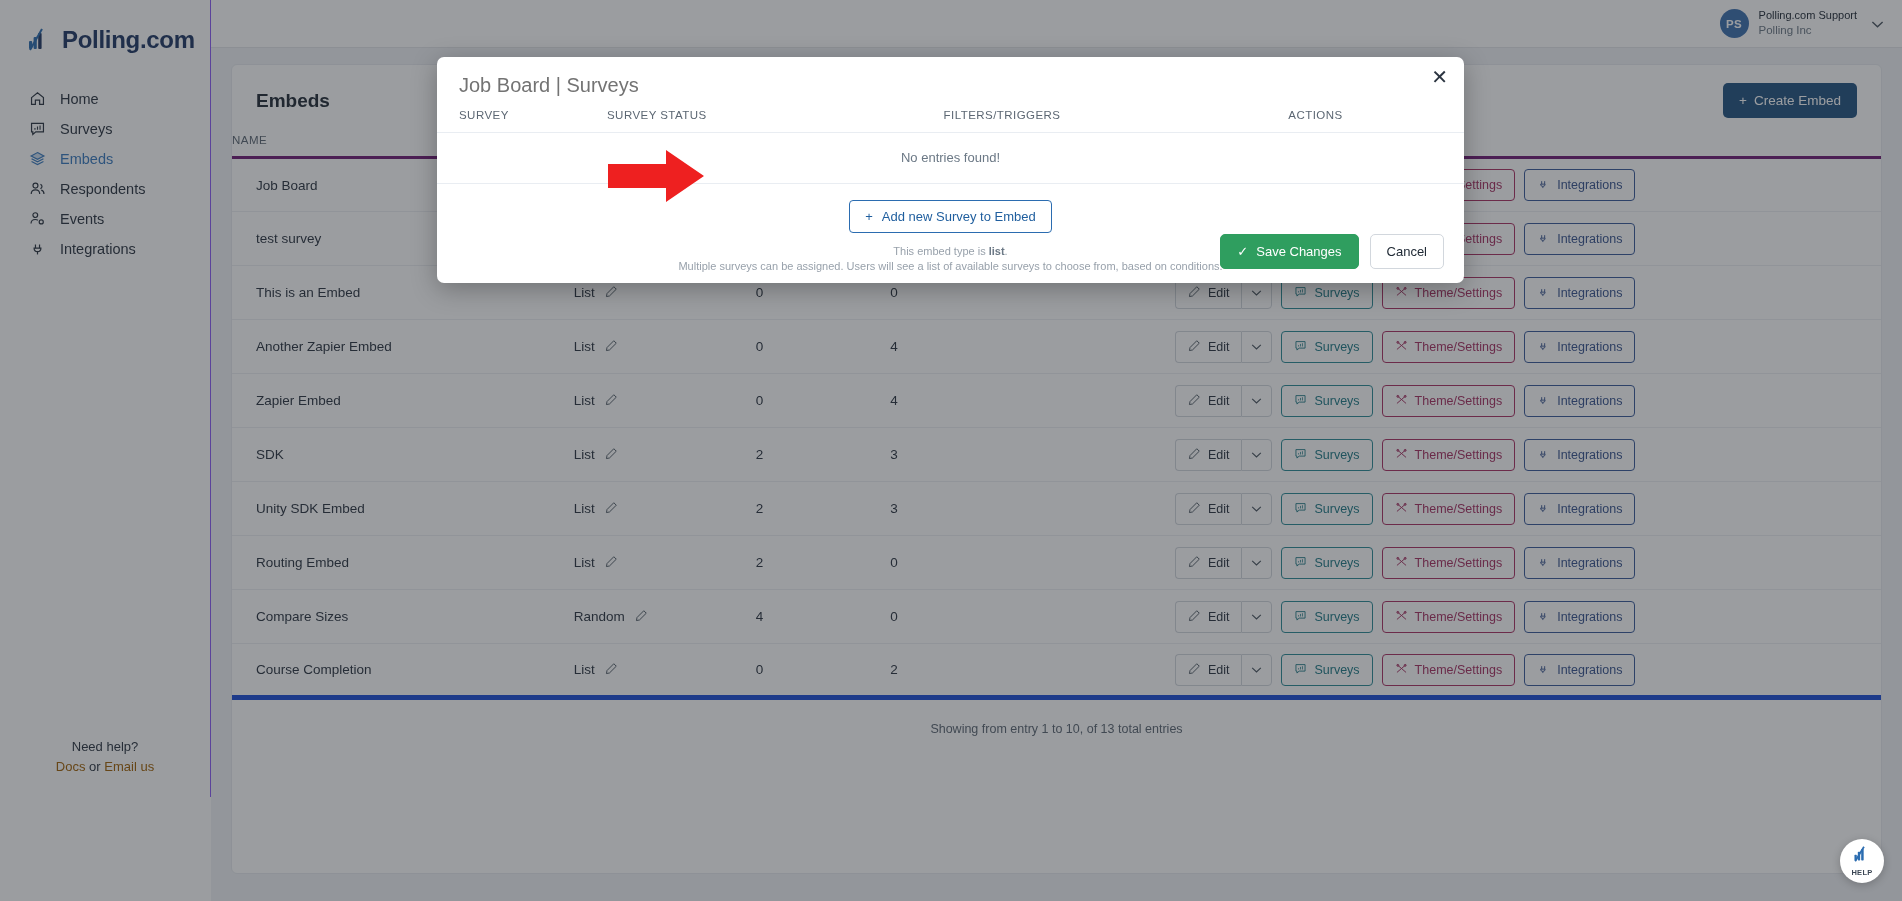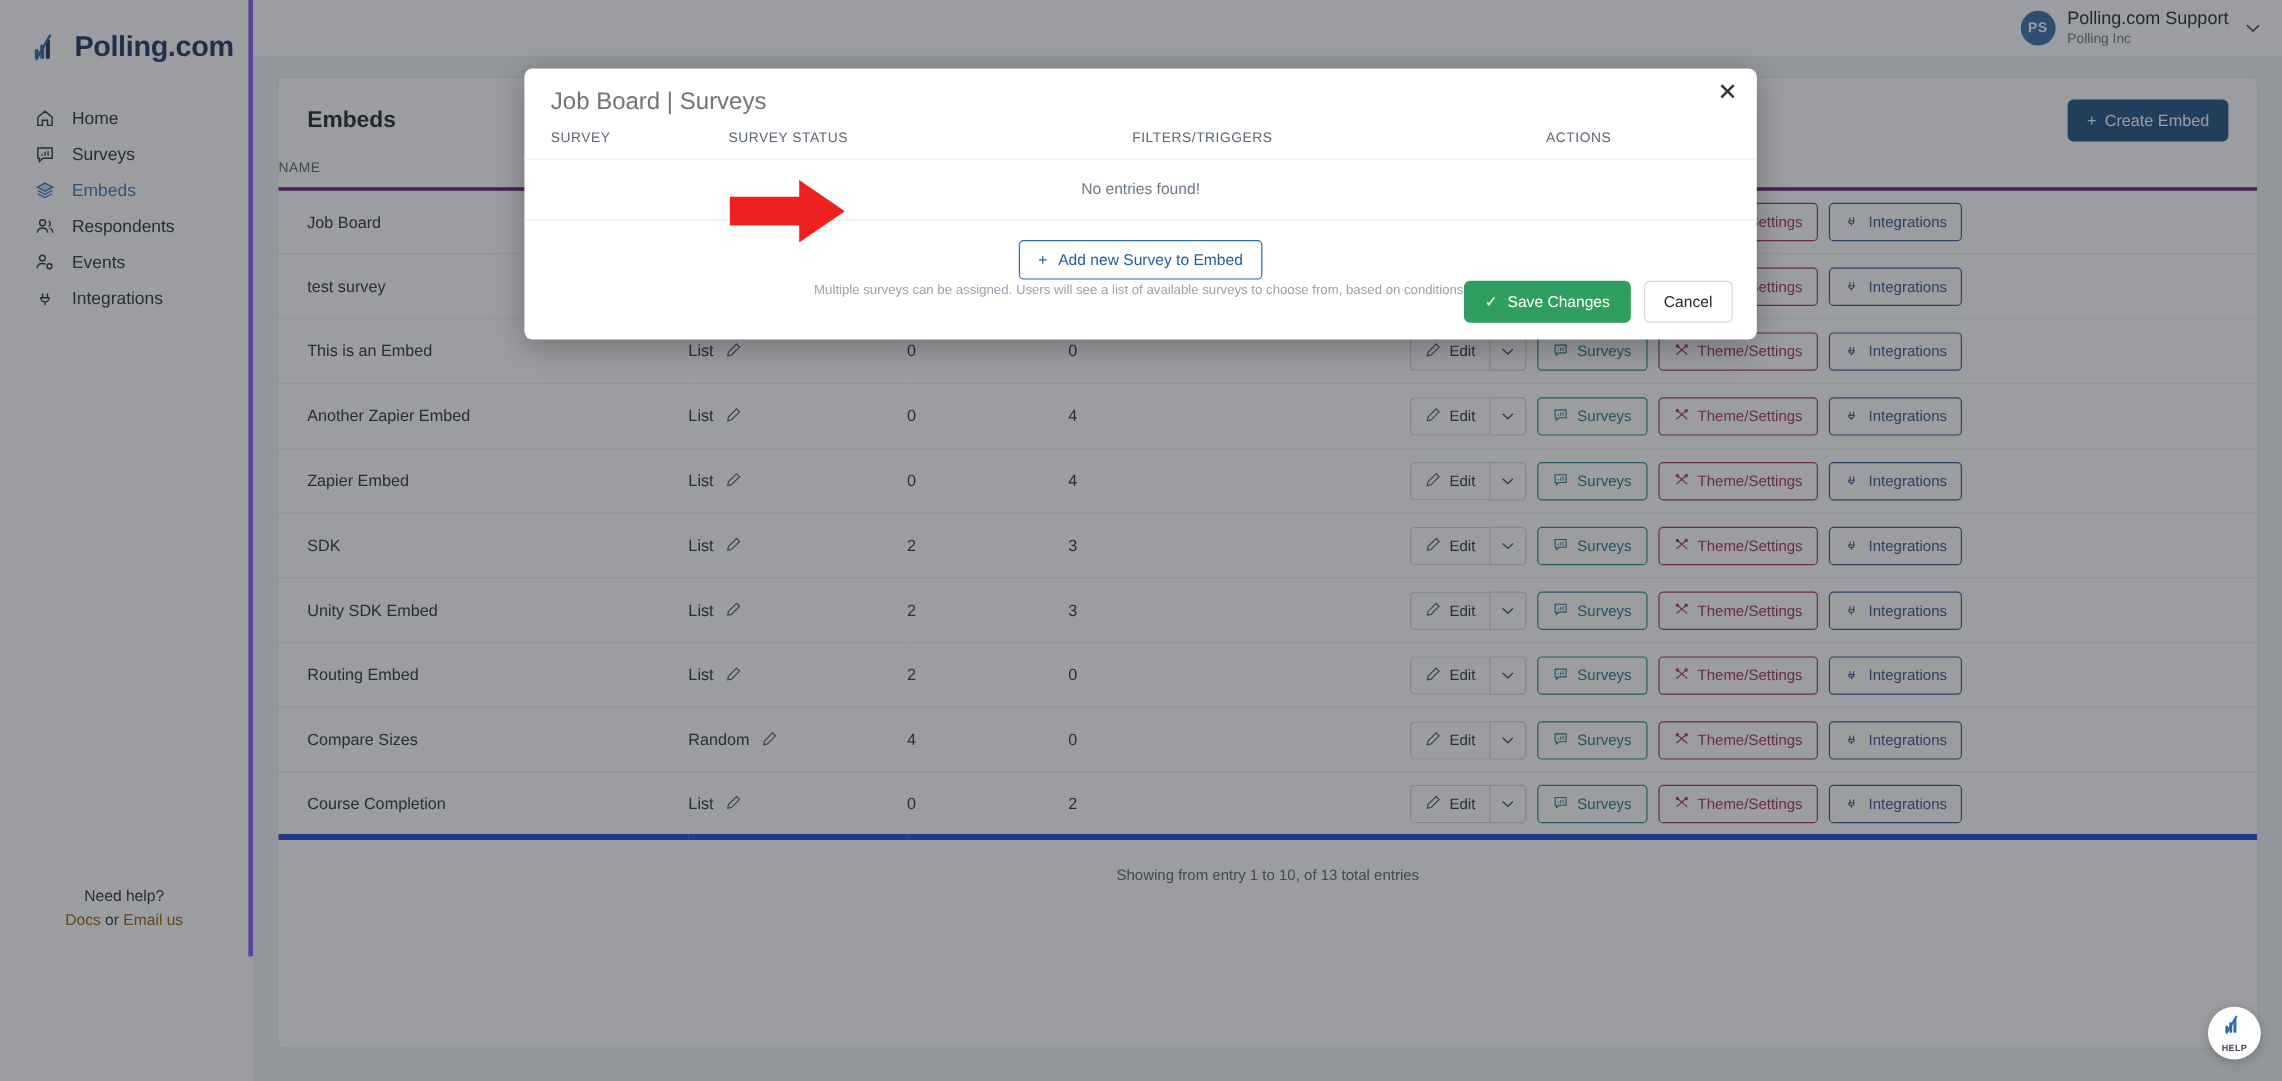--- a/index.html
+++ b/index.html
@@ -7,21 +7,21 @@
     width: 1902px; height: 901px;
     font-family: "Liberation Sans", sans-serif;
     overflow: hidden;
     background: #ffffff;
   }
   #root { position: relative; width: 1902px; height: 901px; }
 
   
   .sidebar {
     position: absolute; left: 0; top: 0; width: 211px; height: 797px;
-    background: #ffffff; border-right: 4px solid #8b5cf6;
+    background: #ffffff; border-right: 1px solid #8b5cf6;
     display: flex; flex-direction: column;
   }
   .brand { display: flex; align-items: center; gap: 8px; padding: 18px 0 0 28px; height: 62px;}
   .brand-logo { width: 26px; height: 24px; position: relative; }
   .brand-text { font-size: 24px; font-weight: bold; color: #1f3864; letter-spacing: -0.3px; }
   .nav { margin-top: 22px; display: flex; flex-direction: column; }
   .nav-item {
     display: flex; align-items: center; gap: 14px;
     height: 29px; padding-left: 28px; margin-bottom: 1px;
     font-size: 14.5px; color: #2b3440; cursor: pointer;
@@ -41,21 +41,21 @@
     background: #ffffff; border-bottom: 1px solid #e3e6ea;
     display: flex; align-items: center; justify-content: flex-end; padding-right: 18px;
   }
   .account { display: flex; align-items: center; gap: 10px; cursor: pointer; }
   .avatar {
     width: 29px; height: 29px; border-radius: 50%; background: #3b6fae;
     color: #fff; font-size: 11.5px; font-weight: bold;
     display: flex; align-items: center; justify-content: center; letter-spacing: .5px;
   }
   .acct-lines { line-height: 1.25; }
-  .acct-name { font-size: 15px; color: #212b36; }
+  .acct-name { font-size: 11px; color: #212b36; }
   .acct-org { font-size: 11.5px; color: #6b7885; }
   .chev { margin-left: 4px; color: #4a5560; }
 
   
   .page {
     position: absolute; left: 211px; top: 48px; width: 1691px; height: 853px;
     background: #f1f3f6; padding: 16px 20px 0 20px;
   }
   .card {
     position: relative; width: 1651px; height: 810px; background: #fff;
@@ -843,20 +843,23 @@
           <td colspan="4">No entries found!</td>
         </tr>
       </tbody>
     </table>
 
     <div class="modal-mid">
       <button class="btn-add">
         <span>+</span>
         <span>Add new Survey to Embed</span>
       </button>
+      <div class="hint1">
+        <span>This embed type is </span><b>list</b><span>.</span>
+      </div>
       <div class="hint2">Multiple surveys can be assigned. Users will see a list of available surveys to choose from, based on conditions.</div>
     </div>
 
     <div class="modal-foot">
       <button class="btn-save">
         <span>✓</span>
         <span>Save Changes</span>
       </button>
       <button class="btn-cancel">Cancel</button>
     </div>

